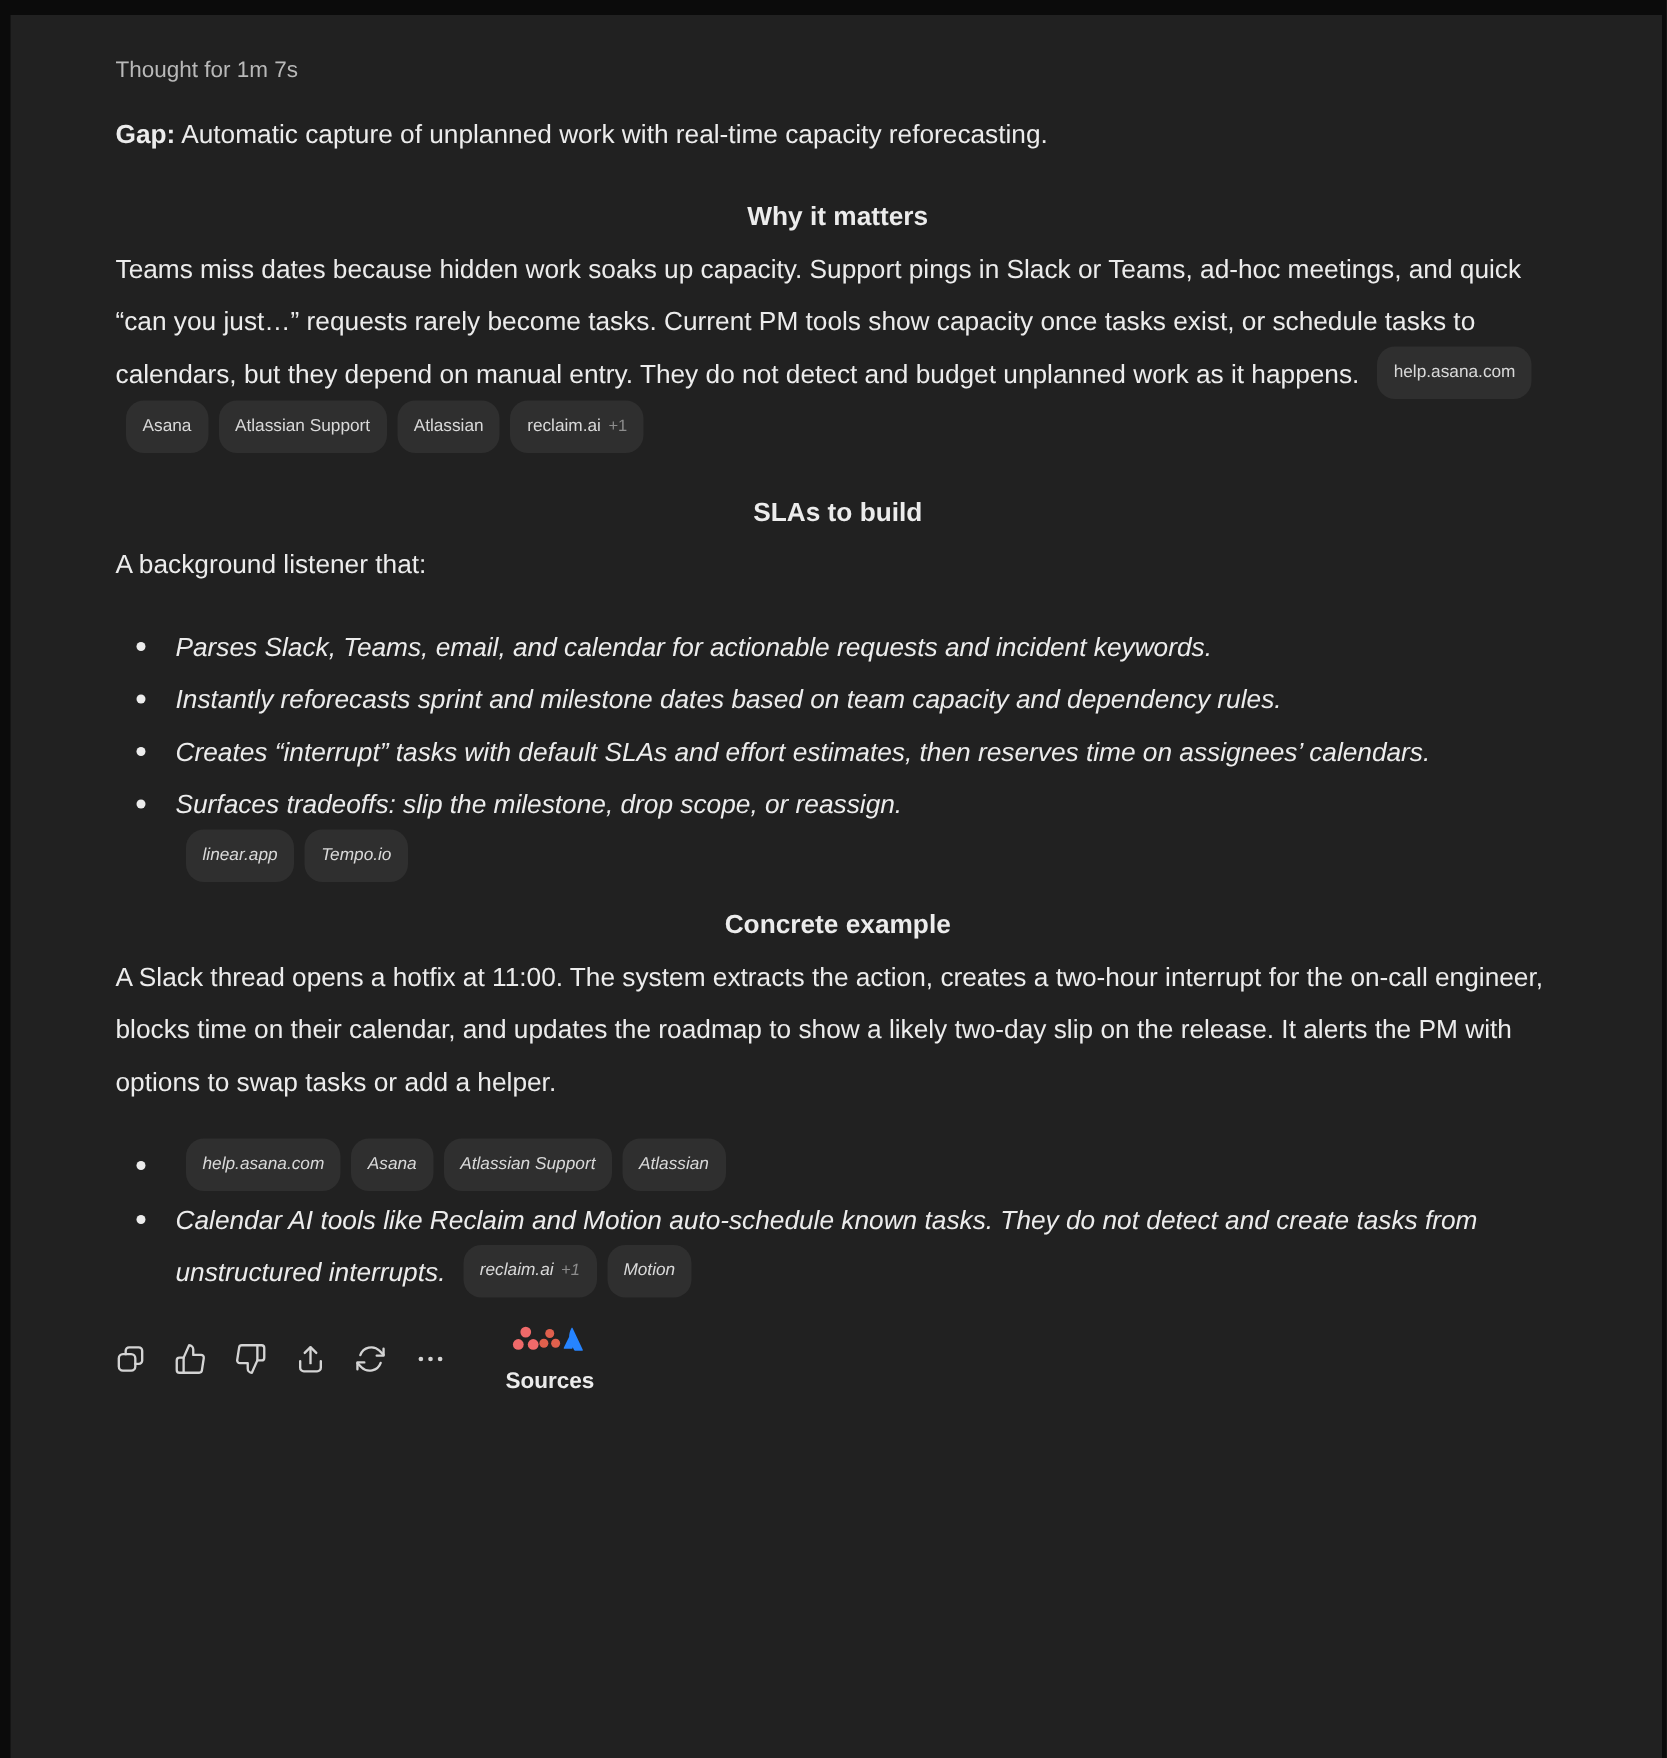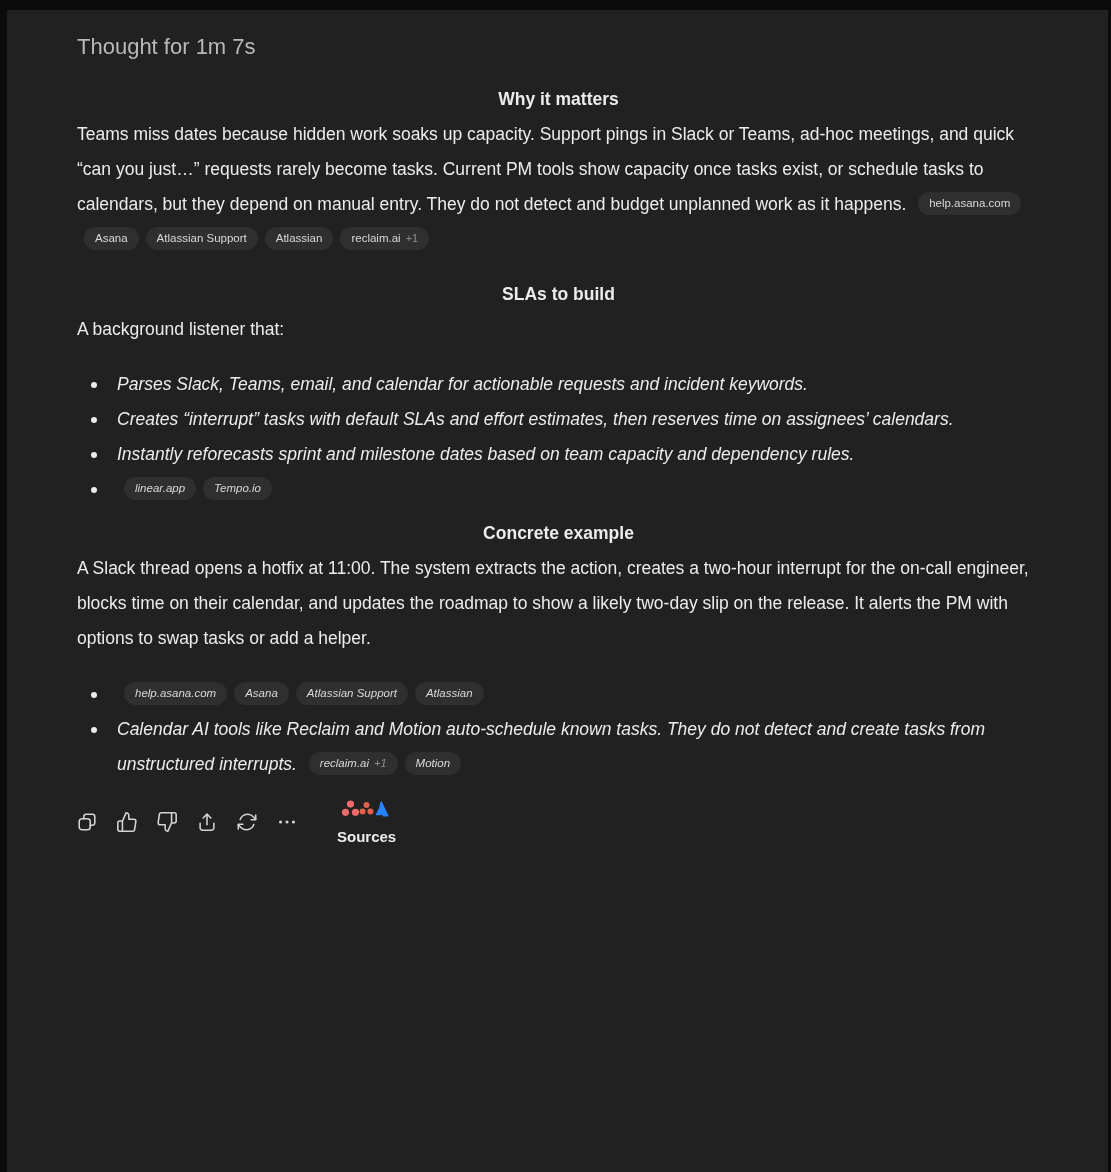--- a/index.html
+++ b/index.html
@@ -14,21 +14,21 @@
   }
   .content{
     padding:22px 0 0 70px;
     width:963px;
     color:#ececec;
     font-size:17.5px;
     line-height:35px;
   }
   .thought{
     color:#b9b9b9;
-    font-size:22px;
+    font-size:15px;
     line-height:30px;
     margin-bottom:10px;
     cursor:pointer;
     width:max-content;
   }
   p{margin:0;}
   h3{
     font-size:17.5px;
     line-height:35px;
     font-weight:700;
@@ -52,21 +52,21 @@
     left:14px;top:14.5px;
     width:6px;height:6px;
     border-radius:50%;
     background:#ececec;
   }
   .pill{
     display:inline-flex;
     align-items:center;
     background:#2f2f2f;
     border-radius:12px;
-    height:23px;
+    height:35px;
     padding:0 11px;
     margin-left:7px;
     font-size:11.5px;
     line-height:23px;
     color:#d9d9d9;
     vertical-align:middle;
     position:relative;top:-1.5px;
     white-space:nowrap;
     cursor:pointer;
   }
@@ -125,20 +125,21 @@
   }
 </style>
 </head>
 <body>
 
 <div class="window">
   <div class="content">
 
     <div class="thought">Thought for 1m 7s</div>
 
+    <p><strong>Gap:</strong> <span>Automatic capture of unplanned work with real-time capacity reforecasting.</span></p>
 
     <h3>Why it matters</h3>
     <p><span>Teams miss dates because hidden work soaks up capacity. Support pings in Slack or Teams, ad-hoc meetings, and quick “can you just…” requests rarely become tasks. Current PM tools show capacity once tasks exist, or schedule tasks to calendars, but they depend on manual entry. They do not detect and budget unplanned work as it happens.</span>
       <span class="pill">
           <span>help.asana.com</span>
         </span><span class="pill">
           <span>Asana</span>
         </span><span class="pill">
           <span>Atlassian Support</span>
         </span><span class="pill">
@@ -147,23 +148,24 @@
           <span>reclaim.ai</span>
           <span class="extra">+1</span>
         </span>
     </p>
 
     <h3>SLAs to build</h3>
     <p>A background listener that:</p>
 
     <ul>
       <li><span>Parses Slack, Teams, email, and calendar for actionable requests and incident keywords.</span></li>
+      <li><span>Instantly reforecasts sprint and milestone dates based on team capacity and dependency rules.</span></li>
       <li><span>Creates “interrupt” tasks with default SLAs and effort estimates, then reserves time on assignees’ calendars.</span></li>
-      <li><span>Instantly reforecasts sprint and milestone dates based on team capacity and dependency rules.</span></li>
       <li>
+        <div><span>Surfaces tradeoffs: slip the milestone, drop scope, or reassign.</span></div>
         <div>
           <span class="pill">
               <span>linear.app</span>
             </span><span class="pill">
               <span>Tempo.io</span>
             </span>
         </div>
       </li>
     </ul>
 

